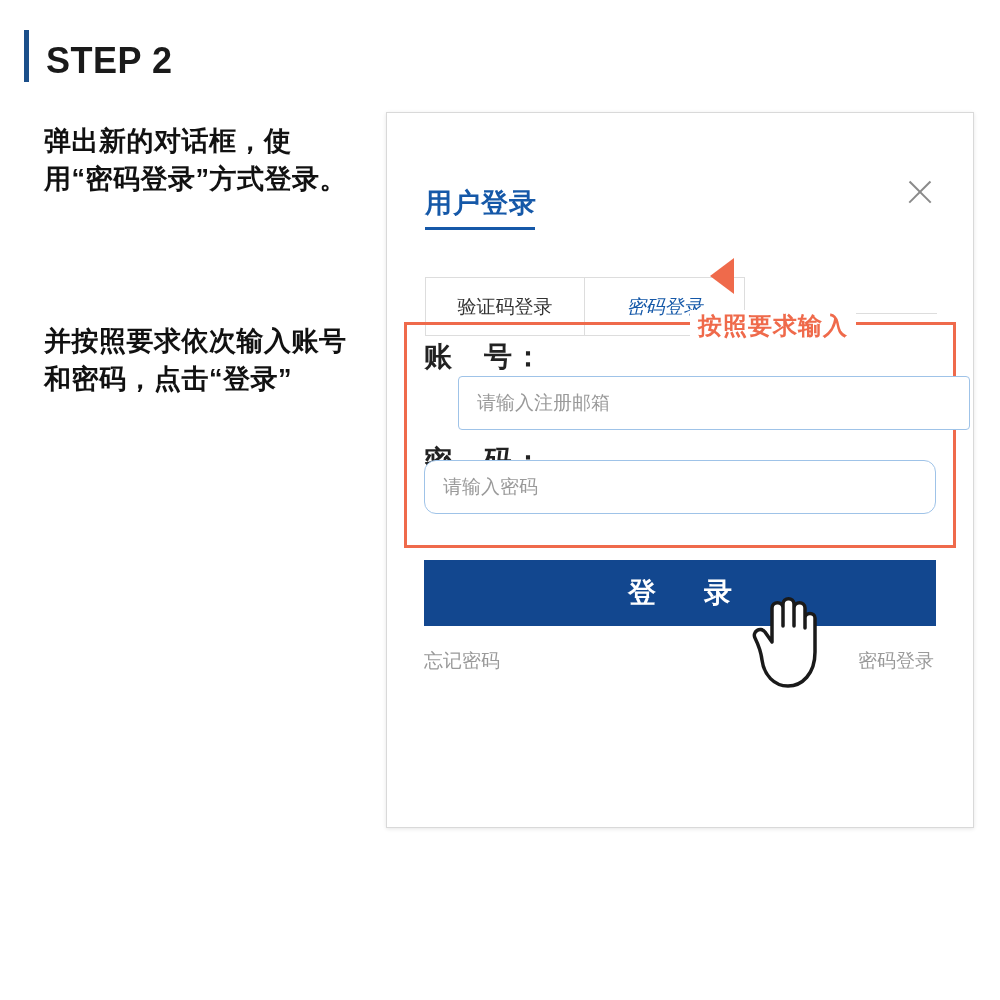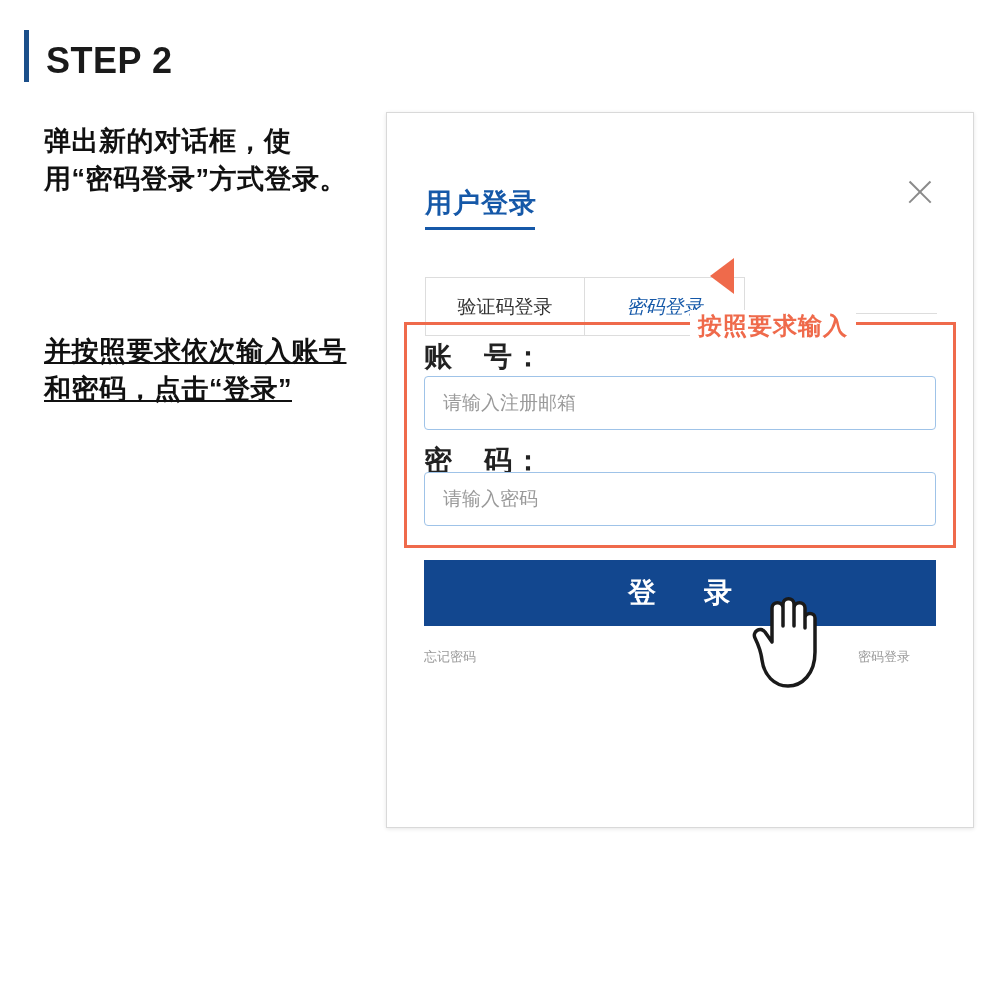--- a/index.html
+++ b/index.html
@@ -37,21 +37,21 @@
     position: absolute;
     left: 44px;
     font-size: 27px;
     font-weight: bold;
     line-height: 1.42;
     color: #111111;
     width: 310px;
     letter-spacing: 0.5px;
   }
   .instr-1 { top: 110px; margin-top: 12px; }
-  .instr-2 { top: 332px; text-decoration: underline; }
+  .instr-2 { top: 322px; }
 
   
   .dialog {
     position: absolute;
     left: 386px;
     top: 112px;
     width: 588px;
     height: 716px;
     background: #ffffff;
     border: 1px solid #d9d9d9;
@@ -188,22 +188,22 @@
     border: 1px solid #9fc3e8;
     border-radius: 4px;
     background: #ffffff;
     font-family: "Liberation Sans", "DejaVu Sans", sans-serif;
     font-size: 19px;
     color: #9a9a9a;
     padding: 0 18px;
     display: flex;
     align-items: center;
   }
-  .input-account { top: 376px; }
-  .input-password { top: 472px; }
+  .input-account { top: 376px; margin-left: 34px; }
+  .input-password { top: 460px; border-radius: 12px; }
 
   .login-button {
     position: absolute;
     left: 424px;
     top: 560px;
     width: 512px;
     height: 66px;
     background: #12478f;
     color: #ffffff;
     font-size: 28px;
@@ -212,21 +212,21 @@
     display: flex;
     align-items: center;
     justify-content: center;
     cursor: pointer;
     text-indent: 10px;
   }
 
   .link {
     position: absolute;
     top: 648px;
-    font-size: 13px;
+    font-size: 19px;
     color: #9a9a9a;
     cursor: pointer;
   }
   .link-forgot { left: 424px; }
   .link-register { right: 386px + 0px; }
   .link-register { left: 858px; }
 
   
   .cursor-hand {
     position: absolute;

